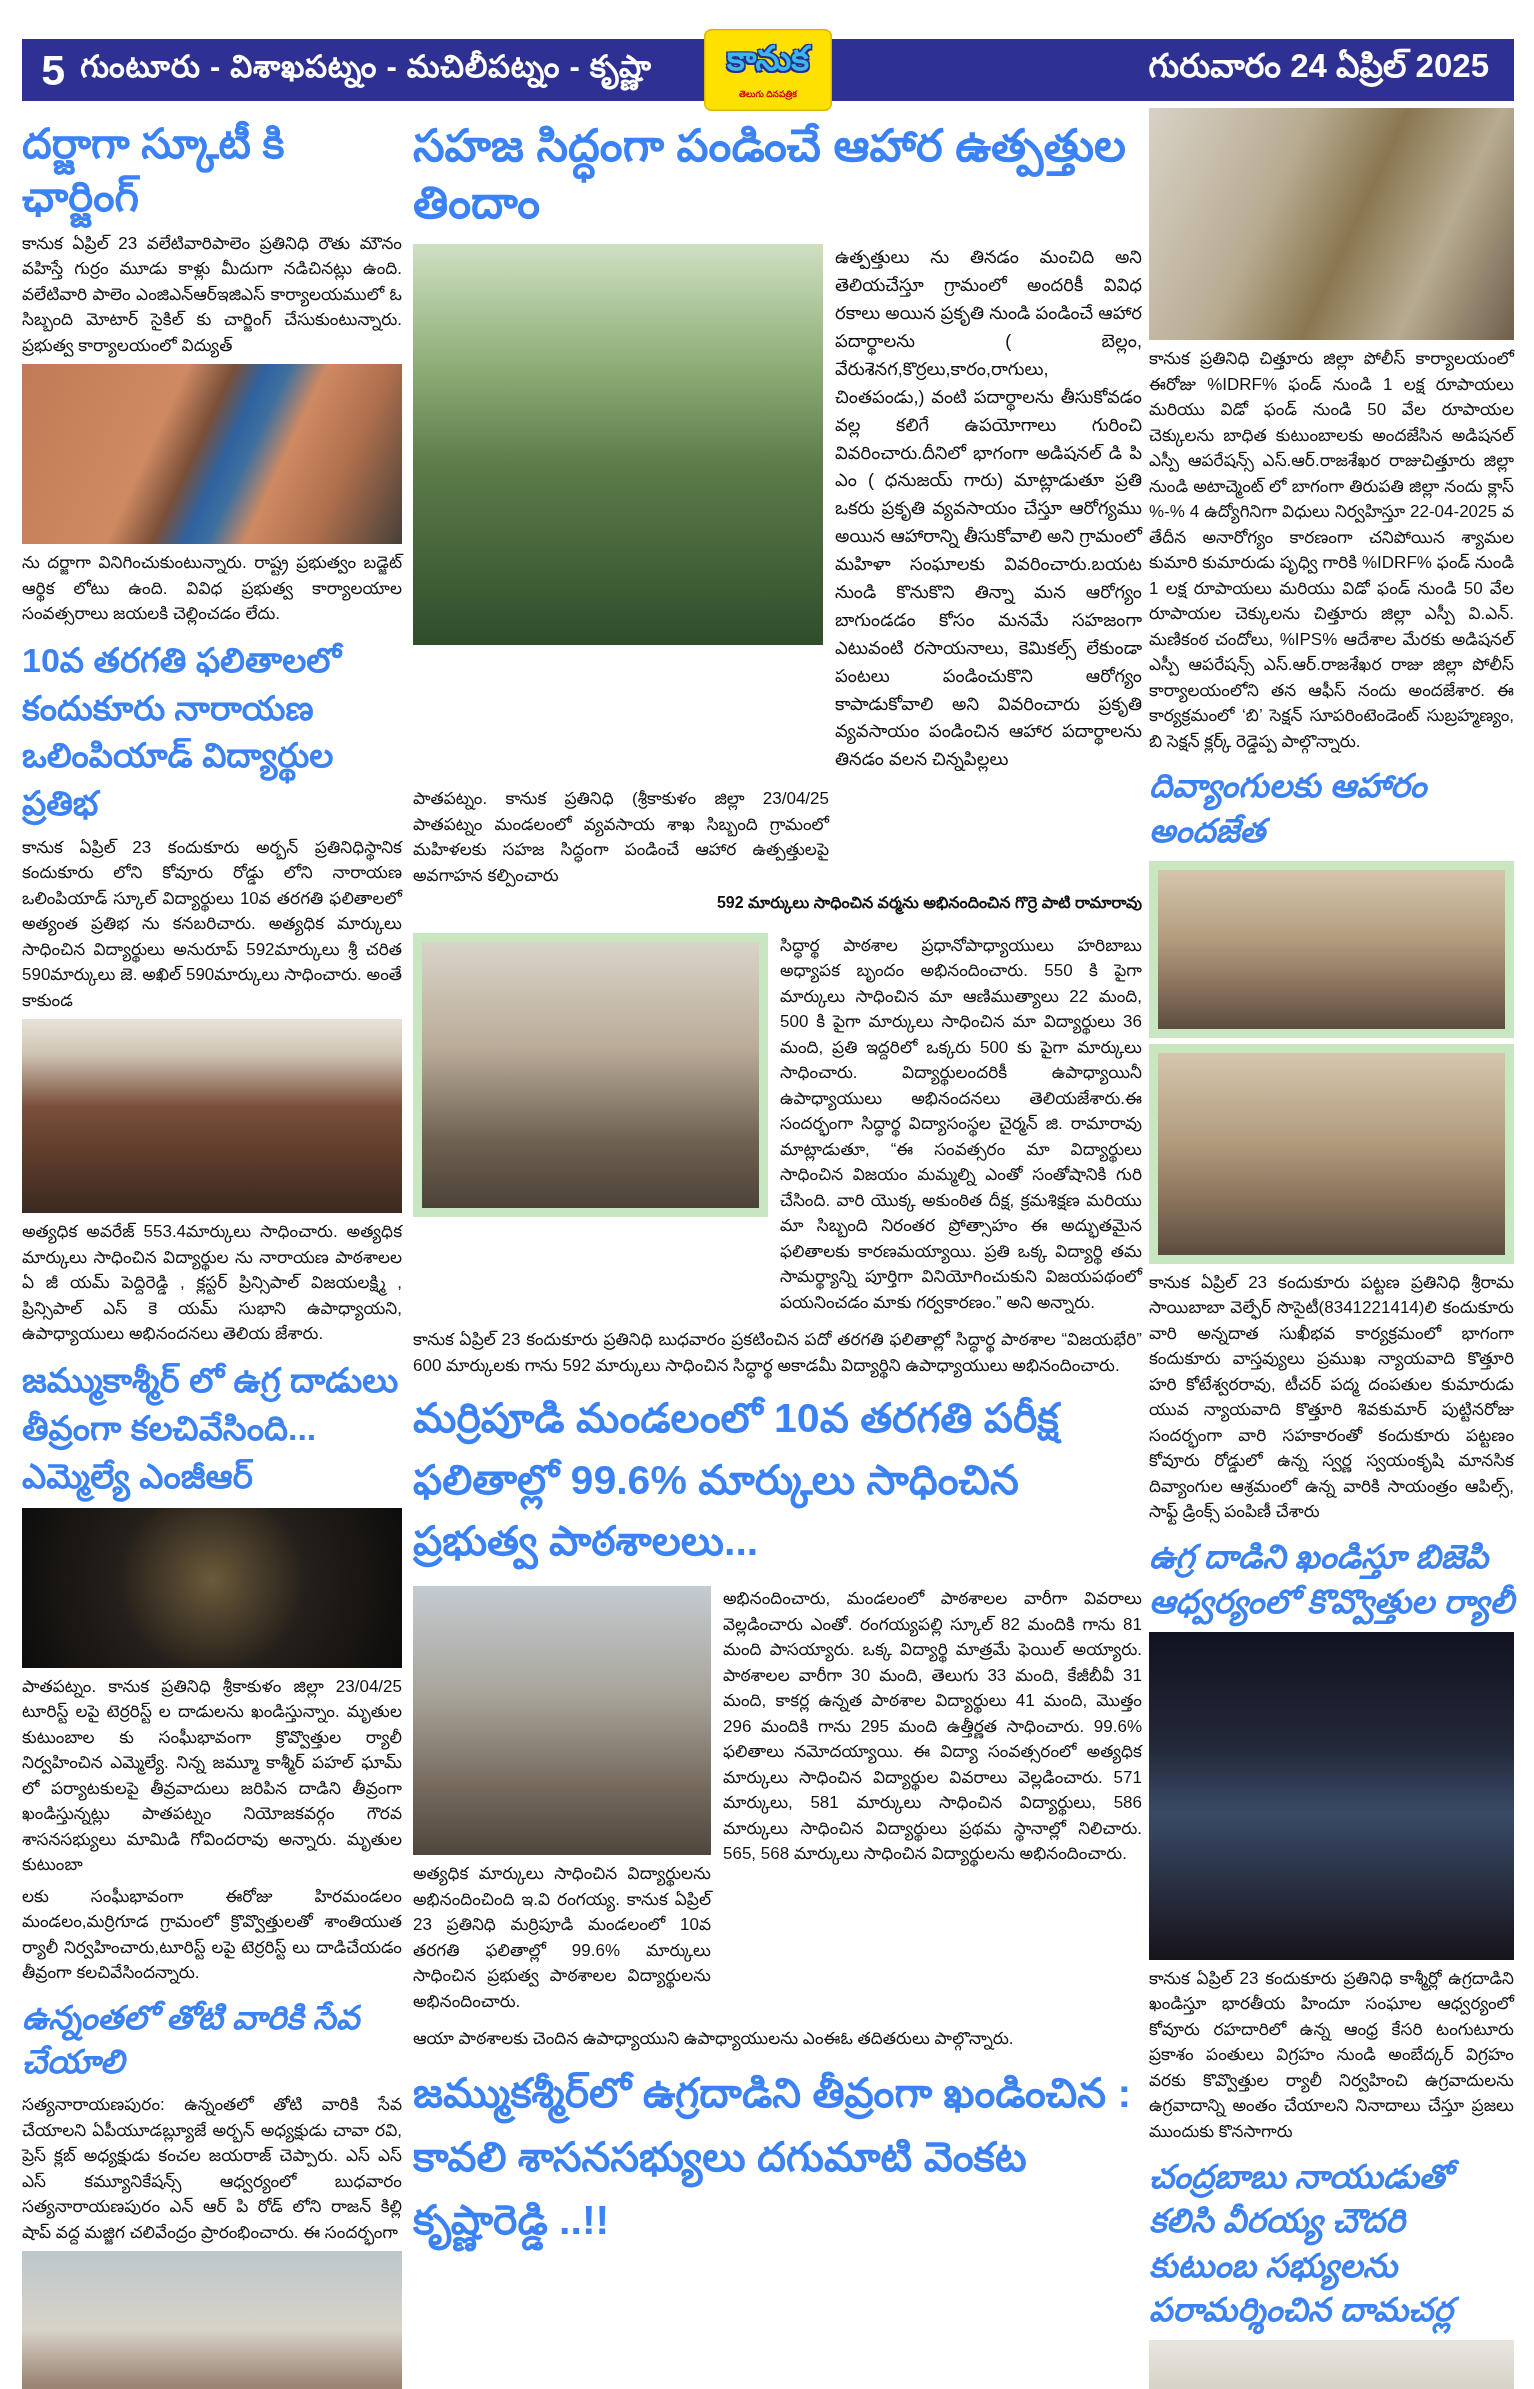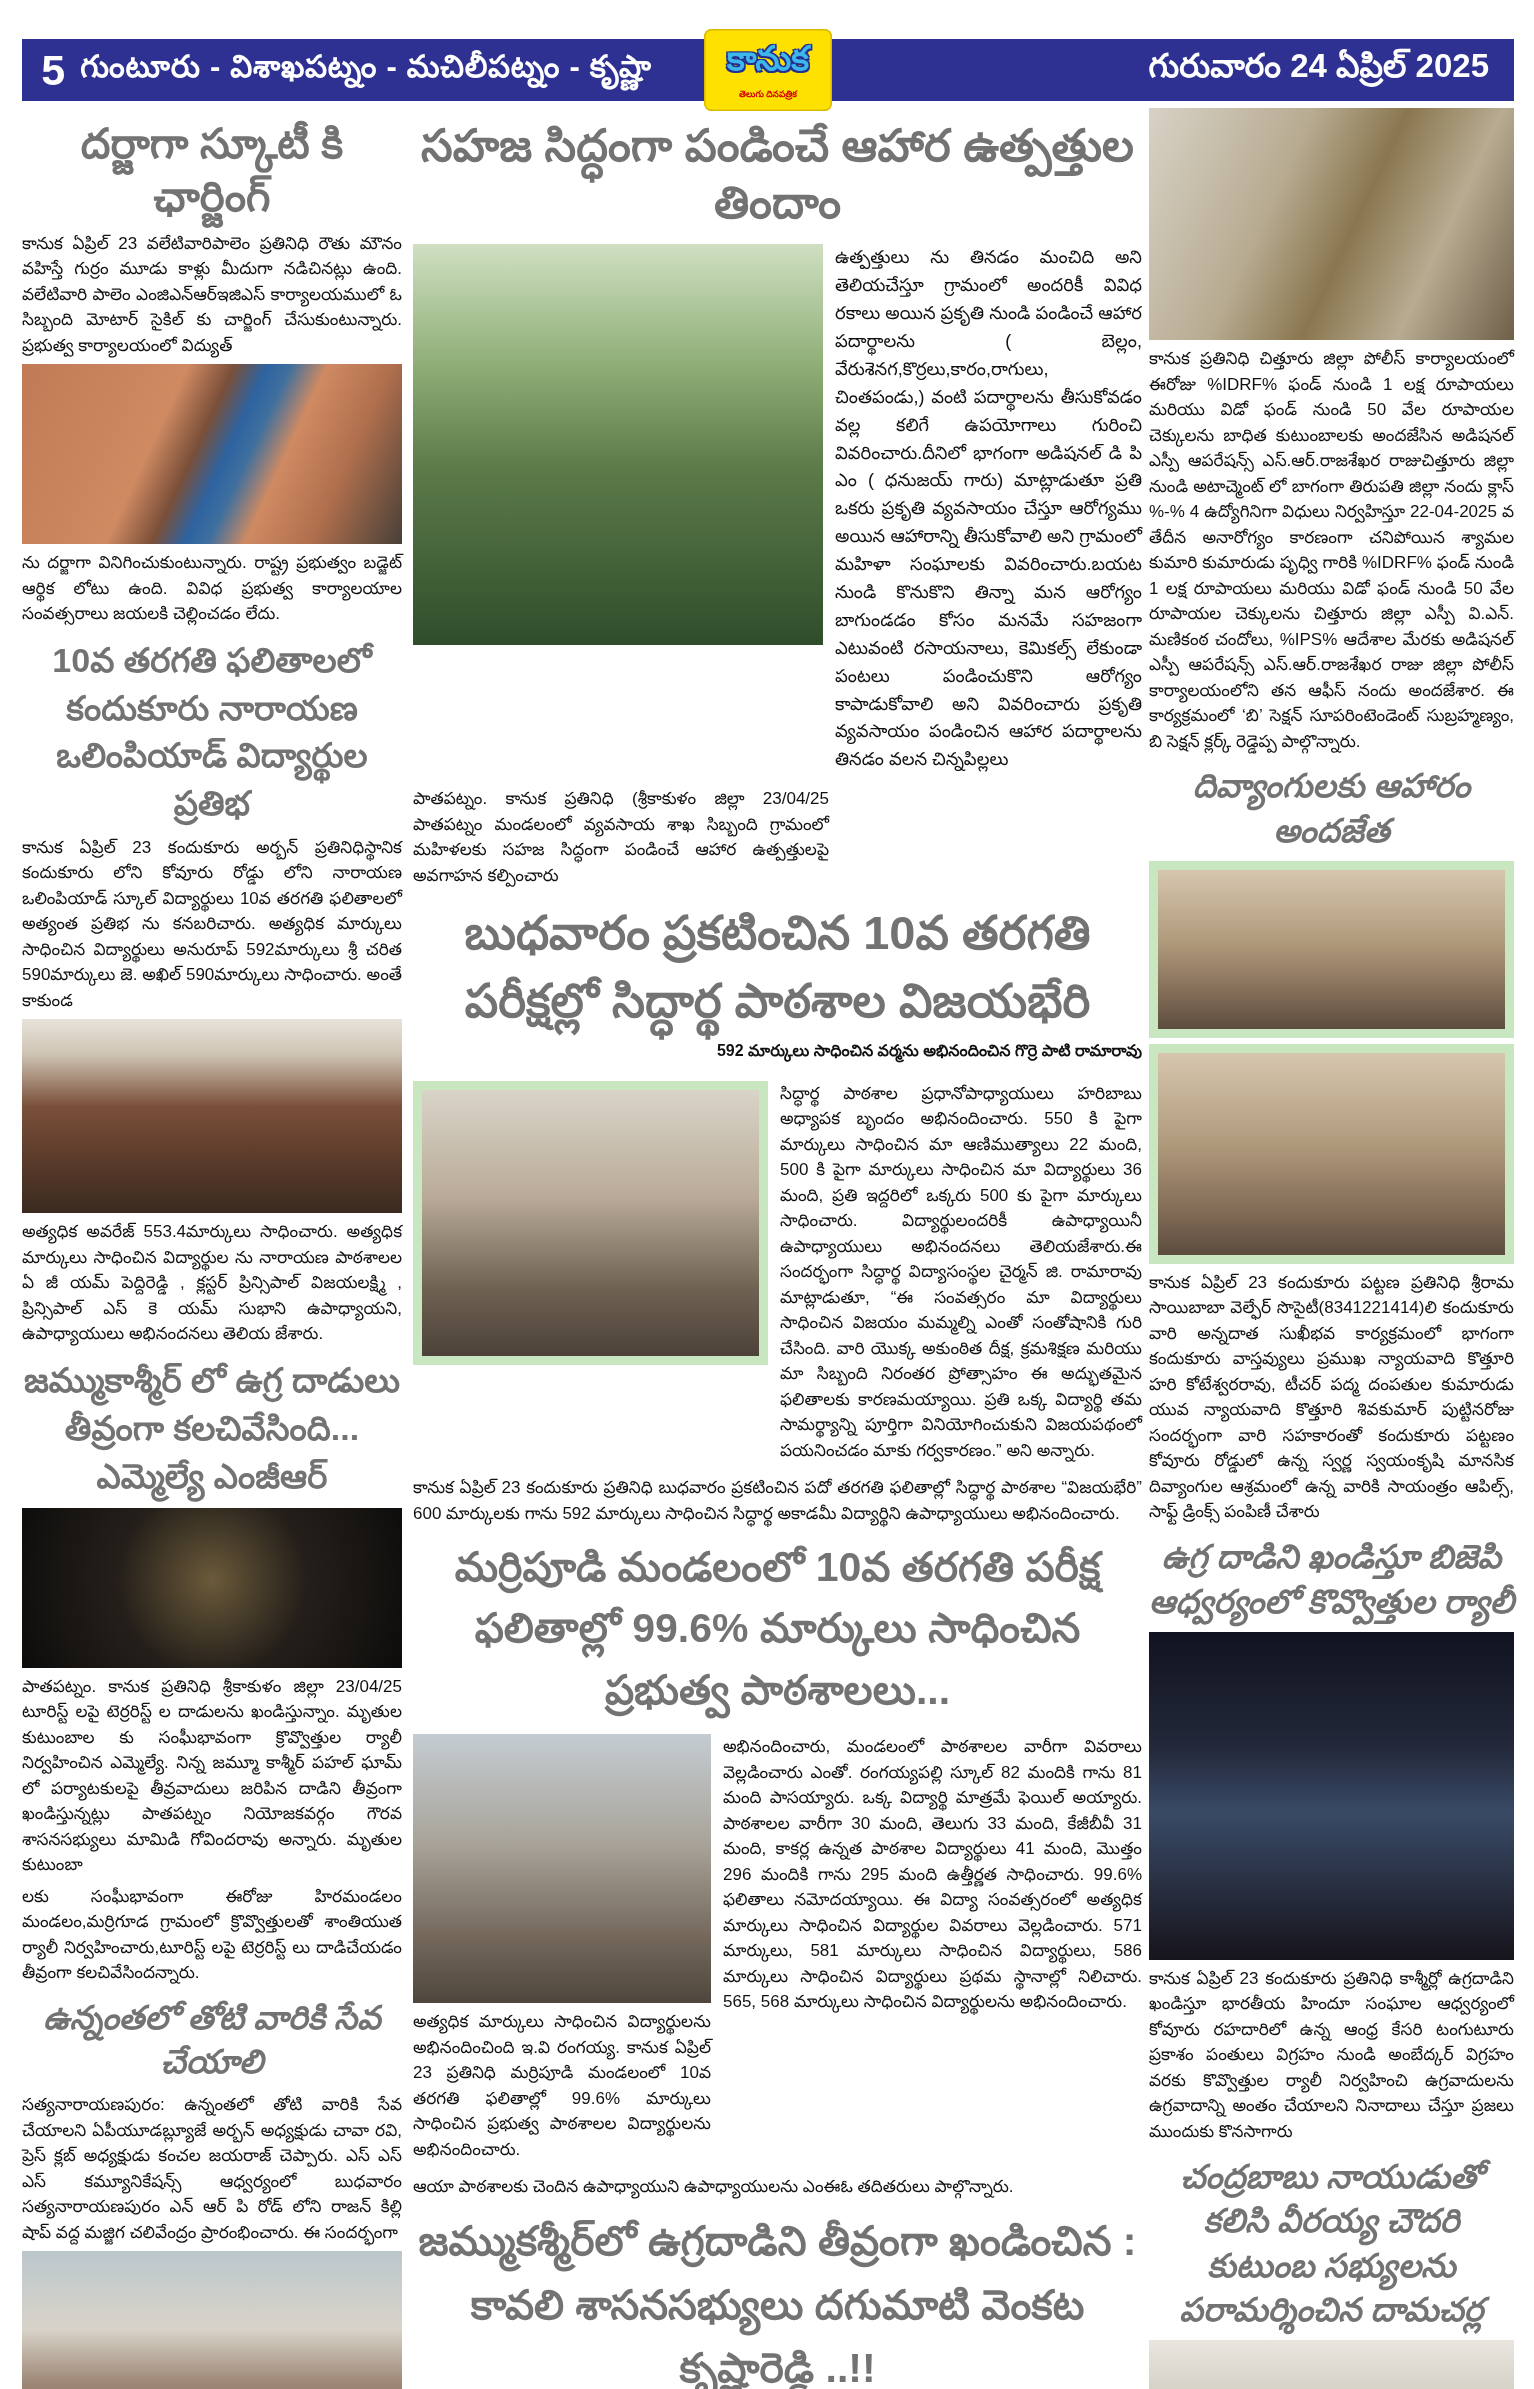--- a/index.html
+++ b/index.html
@@ -25,21 +25,21 @@
     font-size:34px;font-weight:900;color:#3db6ec;
     text-shadow:-1.5px -1.5px 0 #23308f,1.5px -1.5px 0 #23308f,-1.5px 1.5px 0 #23308f,1.5px 1.5px 0 #23308f;
   }
   .logo-tagline{font-size:9px;font-weight:bold;color:#d40000;margin-top:3px;}
   
   .col{position:absolute;top:108px;}
   #col-left{left:22px;width:380px;}
   #col-center{left:413px;width:729px;}
   #col-right{left:1149px;width:365px;}
   
-  .hl{font-weight:900;color:#737373;text-align:center;line-height:1.25;margin:10.4px 0 7.4px 0;}
+  .hl{font-weight:900;color:#3b82f6;line-height:1.25;margin:10.4px 0 7.4px 0;}
   .hl-xl{font-size:47px;line-height:1.45;}
   .hl-lg{font-size:42px;}
   .hl-md{font-size:34px;line-height:1.4;}
   .hl-sm{font-size:33px;line-height:1.35;font-style:italic;}
   .subhead{font-size:16px;font-weight:bold;text-align:right;margin:4.5px 0 10.4px 0;}
   .body-text{font-size:17px;line-height:1.5;text-align:justify;margin:6px 0;}
   .body-lg{font-size:18px;line-height:1.55;}
   
   .photo{width:100%;margin:6px 0;box-sizing:border-box;}
   .frame-green{border:9px solid #c8e6c0;}
@@ -107,21 +107,20 @@
   <div>
     <div class="hl hl-lg" style="font-size:45px">సహజ సిద్ధంగా పండించే ఆహార ఉత్పత్తుల తిందాం</div>
     <div class="flex-row">
       <div class="photo ph-c1" style="width:410px;height:401px;flex:0 0 auto;"></div>
       <div class="grow body-text body-lg">ఉత్పత్తులు ను తినడం మంచిది అని తెలియచేస్తూ గ్రామంలో అందరికీ వివిధ రకాలు అయిన ప్రకృతి నుండి పండించే ఆహార పదార్థాలను ( బెల్లం, వేరుశెనగ,కొర్రలు,కారం,రాగులు, చింతపండు,) వంటి పదార్థాలను తీసుకోవడం వల్ల కలిగే ఉపయోగాలు గురించి వివరించారు.దీనిలో భాగంగా అడిషనల్ డి పి ఎం ( ధనుజయ్ గారు) మాట్లాడుతూ ప్రతి ఒకరు ప్రకృతి వ్యవసాయం చేస్తూ ఆరోగ్యము అయిన ఆహారాన్ని తీసుకోవాలి అని గ్రామంలో మహిళా సంఘాలకు వివరించారు.బయట నుండి కొనుకొని తిన్నా మన ఆరోగ్యం బాగుండడం కోసం మనమే సహజంగా ఎటువంటి రసాయనాలు, కెమికల్స్ లేకుండా పంటలు పండించుకొని ఆరోగ్యం కాపాడుకోవాలి అని వివరించారు ప్రకృతి వ్యవసాయం పండించిన ఆహార పదార్థాలను తినడం వలన చిన్నపిల్లలు</div>
     </div>
     <div class="body-text" style="width:416px">పాతపట్నం. కానుక ప్రతినిధి (శ్రీకాకుళం జిల్లా 23/04/25 పాతపట్నం మండలంలో వ్యవసాయ శాఖ సిబ్బంది గ్రామంలో మహిళలకు సహజ సిద్ధంగా పండించే ఆహార ఉత్పత్తులపై అవగాహన కల్పించారు</div>
   </div>
 
   <div>
-    <div class="hl hl-xl">బుధవారం ప్రకటించిన 10వ తరగతి పరీక్షల్లో సిద్ధార్థ పాఠశాల విజయభేరి</div>
     <div class="subhead">592 మార్కులు సాధించిన వర్మను అభినందించిన గొర్రె పాటి రామారావు</div>
     <div class="flex-row">
       <div class="photo ph-c2 frame-green" style="width:355px;height:284px;flex:0 0 auto;"></div>
       <div class="grow body-text">సిద్ధార్థ పాఠశాల ప్రధానోపాధ్యాయులు హరిబాబు అధ్యాపక బృందం అభినందించారు. 550 కి పైగా మార్కులు సాధించిన మా ఆణిముత్యాలు 22 మంది, 500 కి పైగా మార్కులు సాధించిన మా విద్యార్థులు 36 మంది, ప్రతి ఇద్దరిలో ఒక్కరు 500 కు పైగా మార్కులు సాధించారు. విద్యార్థులందరికీ ఉపాధ్యాయినీ ఉపాధ్యాయులు అభినందనలు తెలియజేశారు.ఈ సందర్భంగా సిద్ధార్థ విద్యాసంస్థల చైర్మన్ జి. రామారావు మాట్లాడుతూ, “ఈ సంవత్సరం మా విద్యార్థులు సాధించిన విజయం మమ్మల్ని ఎంతో సంతోషానికి గురి చేసింది. వారి యొక్క అకుంఠిత దీక్ష, క్రమశిక్షణ మరియు మా సిబ్బంది నిరంతర ప్రోత్సాహం ఈ అద్భుతమైన ఫలితాలకు కారణమయ్యాయి. ప్రతి ఒక్క విద్యార్థి తమ సామర్థ్యాన్ని పూర్తిగా వినియోగించుకుని విజయపథంలో పయనించడం మాకు గర్వకారణం.” అని అన్నారు.</div>
     </div>
     <div class="body-text">కానుక ఏప్రిల్ 23 కందుకూరు ప్రతినిధి బుధవారం ప్రకటించిన పదో తరగతి ఫలితాల్లో సిద్ధార్థ పాఠశాల “విజయభేరి” 600 మార్కులకు గాను 592 మార్కులు సాధించిన సిద్ధార్థ అకాడమీ విద్యార్థిని ఉపాధ్యాయులు అభినందించారు.</div>
   </div>
 
   <div>
     <div class="hl" style="font-size:41px;line-height:1.5">మర్రిపూడి మండలంలో 10వ తరగతి పరీక్ష ఫలితాల్లో 99.6% మార్కులు సాధించిన ప్రభుత్వ పాఠశాలలు...</div>

